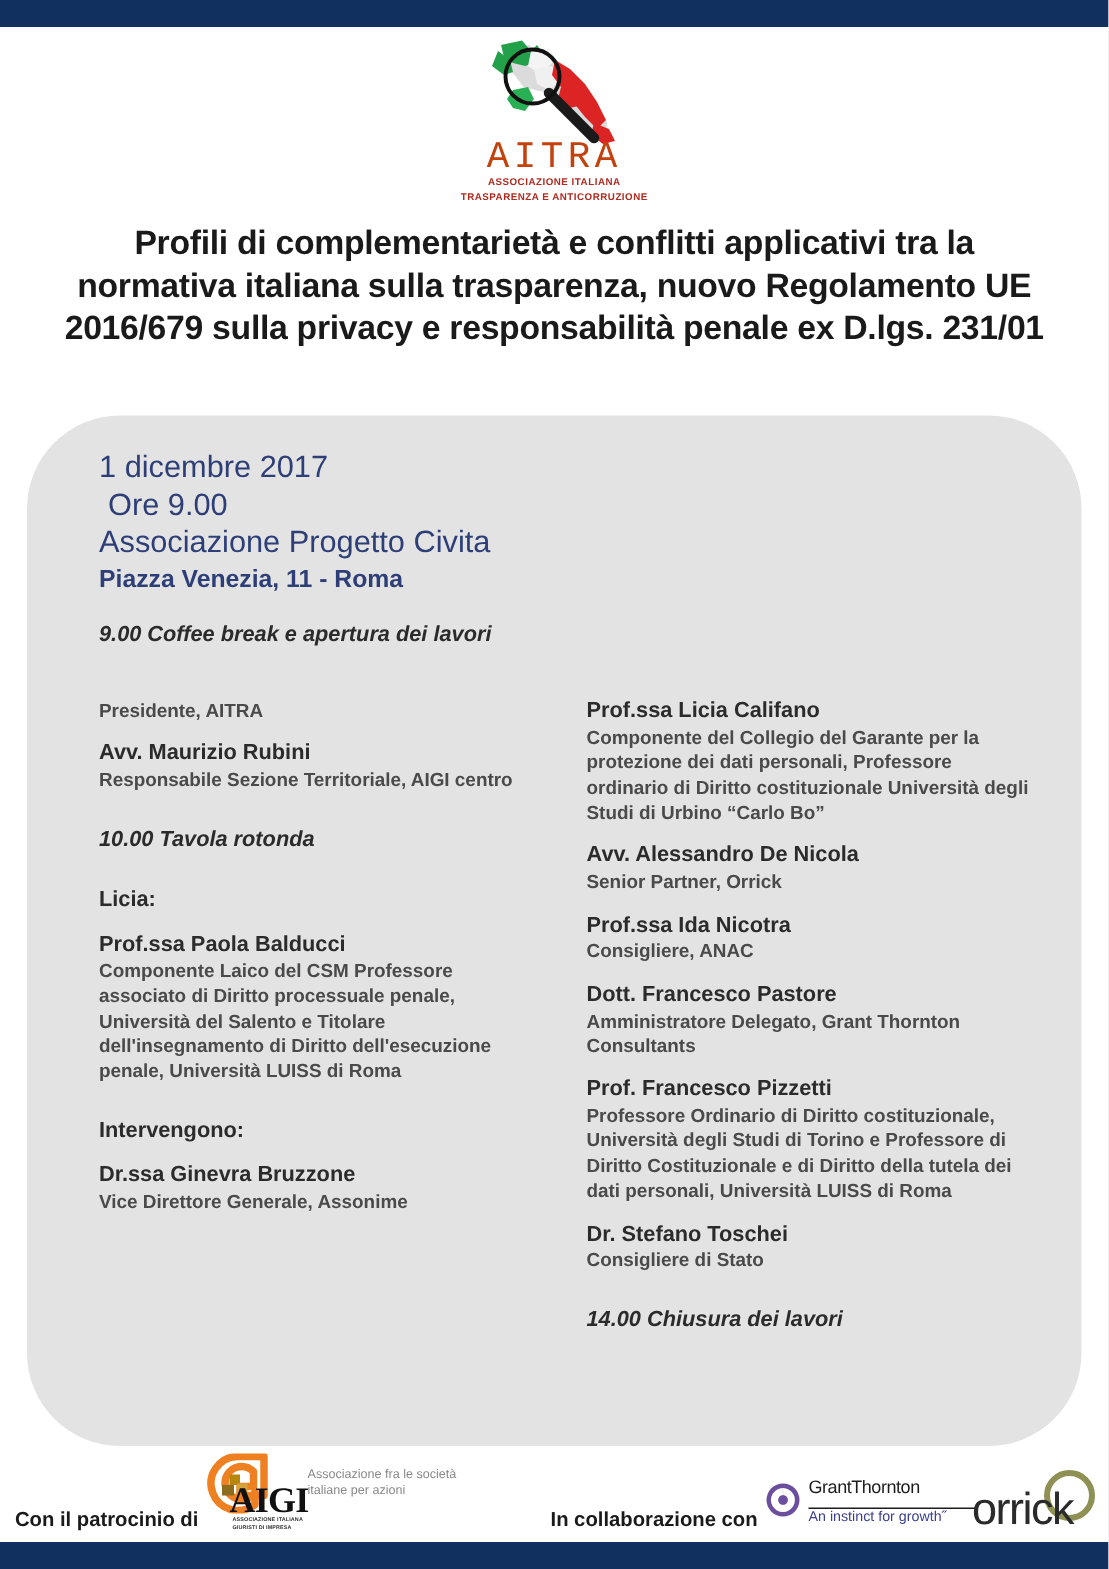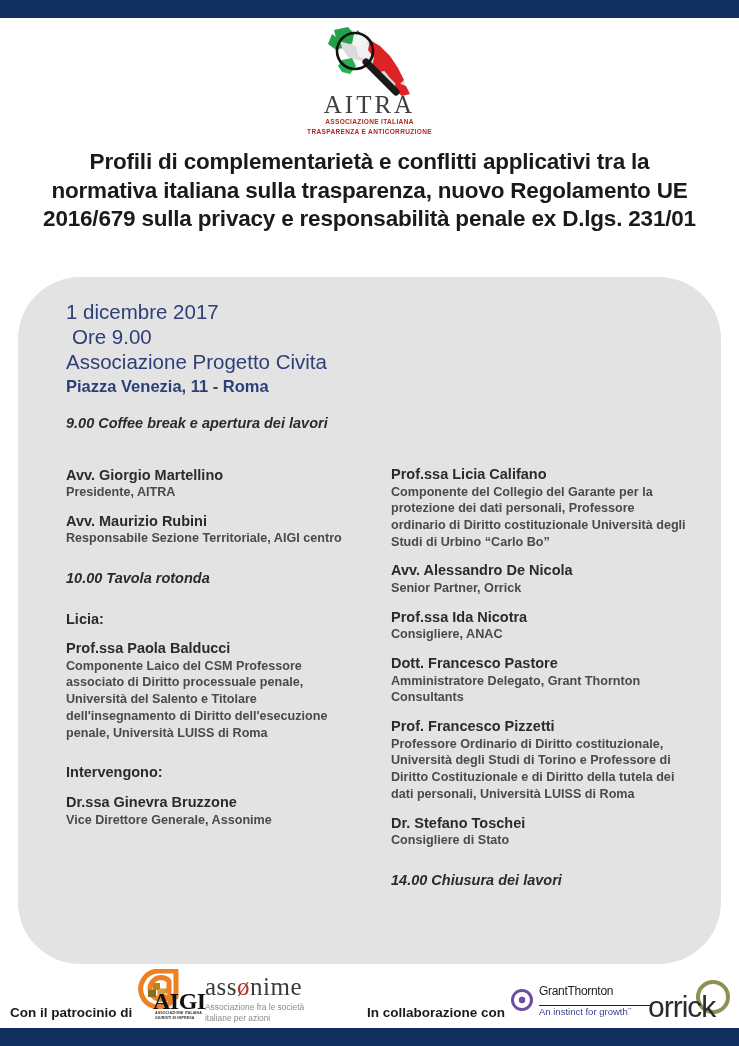--- a/index.html
+++ b/index.html
@@ -37,24 +37,24 @@
     text-align: center;
   }
   .logo-mark {
     width: 116px;
     height: 78px;
     margin: 0 auto;
     display: block;
   }
   .logo-wordmark {
     display: block;
-    font-family: Liberation Serif, serif;
+    font-family: Liberation Mono, monospace;
     font-size: 25px;
     letter-spacing: 3px;
-    color: #404040;
+    color: #c2410c;
     line-height: 1;
     margin-top: -10px;
     font-weight: 400;
   }
   .logo-sub {
     display: block;
     font-size: 6.5px;
     font-weight: bold;
     letter-spacing: 0.35px;
     color: #b02a20;
@@ -288,21 +288,20 @@
   <div class="l1">1 dicembre 2017</div>
   <div class="l2">Ore 9.00</div>
   <div class="l3">Associazione Progetto Civita</div>
   <div class="l4">Piazza Venezia, 11 - Roma</div>
 </div>
 
 <div class="col col-left">
   <div class="time">9.00 Coffee break e apertura dei lavori</div>
   <div class="gap-xl"></div>
   <div class="gap-m"></div>
-  <div class="person">Avv. Giorgio Martellino</div>
   <div class="role">Presidente, AITRA</div>
   <div class="gap-m"></div>
   <div class="person">Avv. Maurizio Rubini</div>
   <div class="role">Responsabile Sezione Territoriale, AIGI centro</div>
   <div class="gap-xl"></div>
   <div class="time">10.00 Tavola rotonda</div>
   <div class="gap-xl"></div>
   <div class="section-head">Licia:</div>
   <div class="gap-m"></div>
   <div class="person">Prof.ssa Paola Balducci</div>
@@ -347,21 +346,20 @@
     <rect x="22" y="20" width="7" height="6" fill="#d4a13c"></rect>
   </svg>
   <div class="aigi-word">AIGI</div>
   <div class="aigi-tag">
     <div>ASSOCIAZIONE ITALIANA</div>
     <div>GIURISTI DI IMPRESA</div>
   </div>
 </div>
 
 <div class="assonime">
-  <div class="asso-word"><span>ass</span><span class="asso-o">ø</span><span>nime</span></div>
   <div class="asso-tag">
     <div>Associazione fra le società</div>
     <div>italiane per azioni</div>
   </div>
 </div>
 
 <div class="gt">
   <svg class="gt-mark" viewBox="0 0 24 24">
     <circle cx="12" cy="12" r="11" fill="#6b4e9e"></circle>
     <path d="M12 4 A8 8 0 1 1 11.9 4 L12 9 A3 3 0 1 0 12.1 9 Z" fill="#ffffff"></path>

